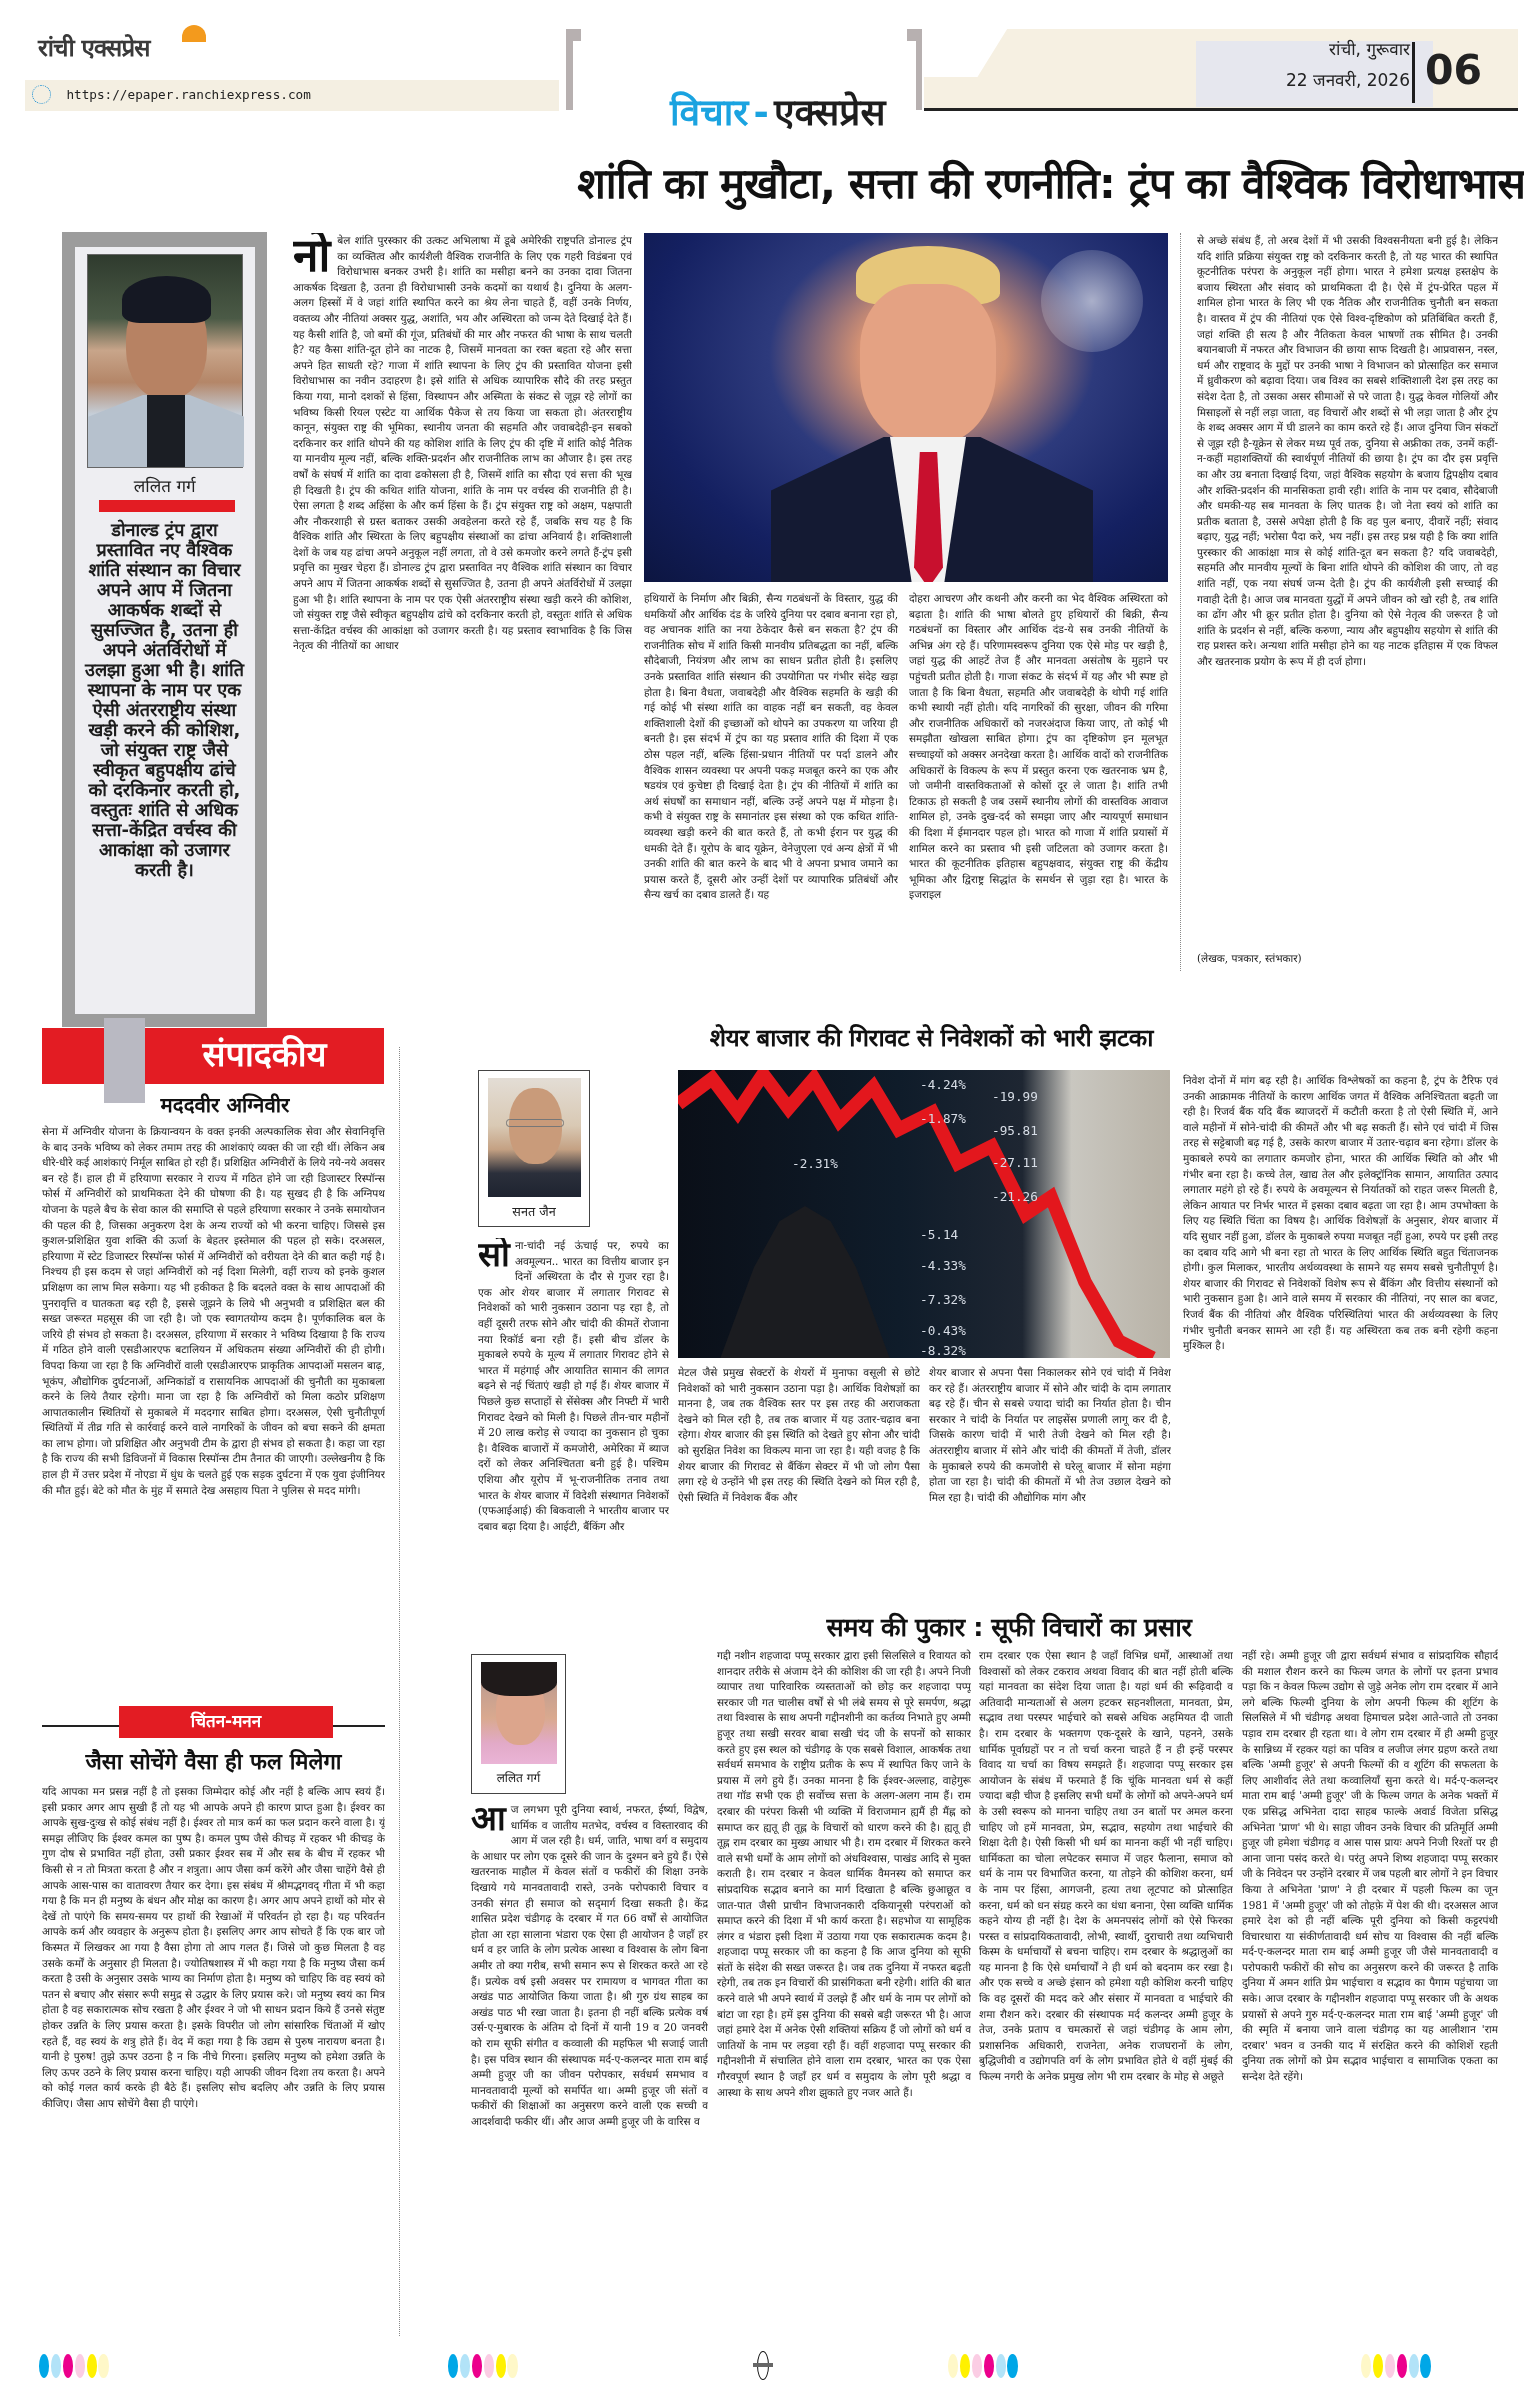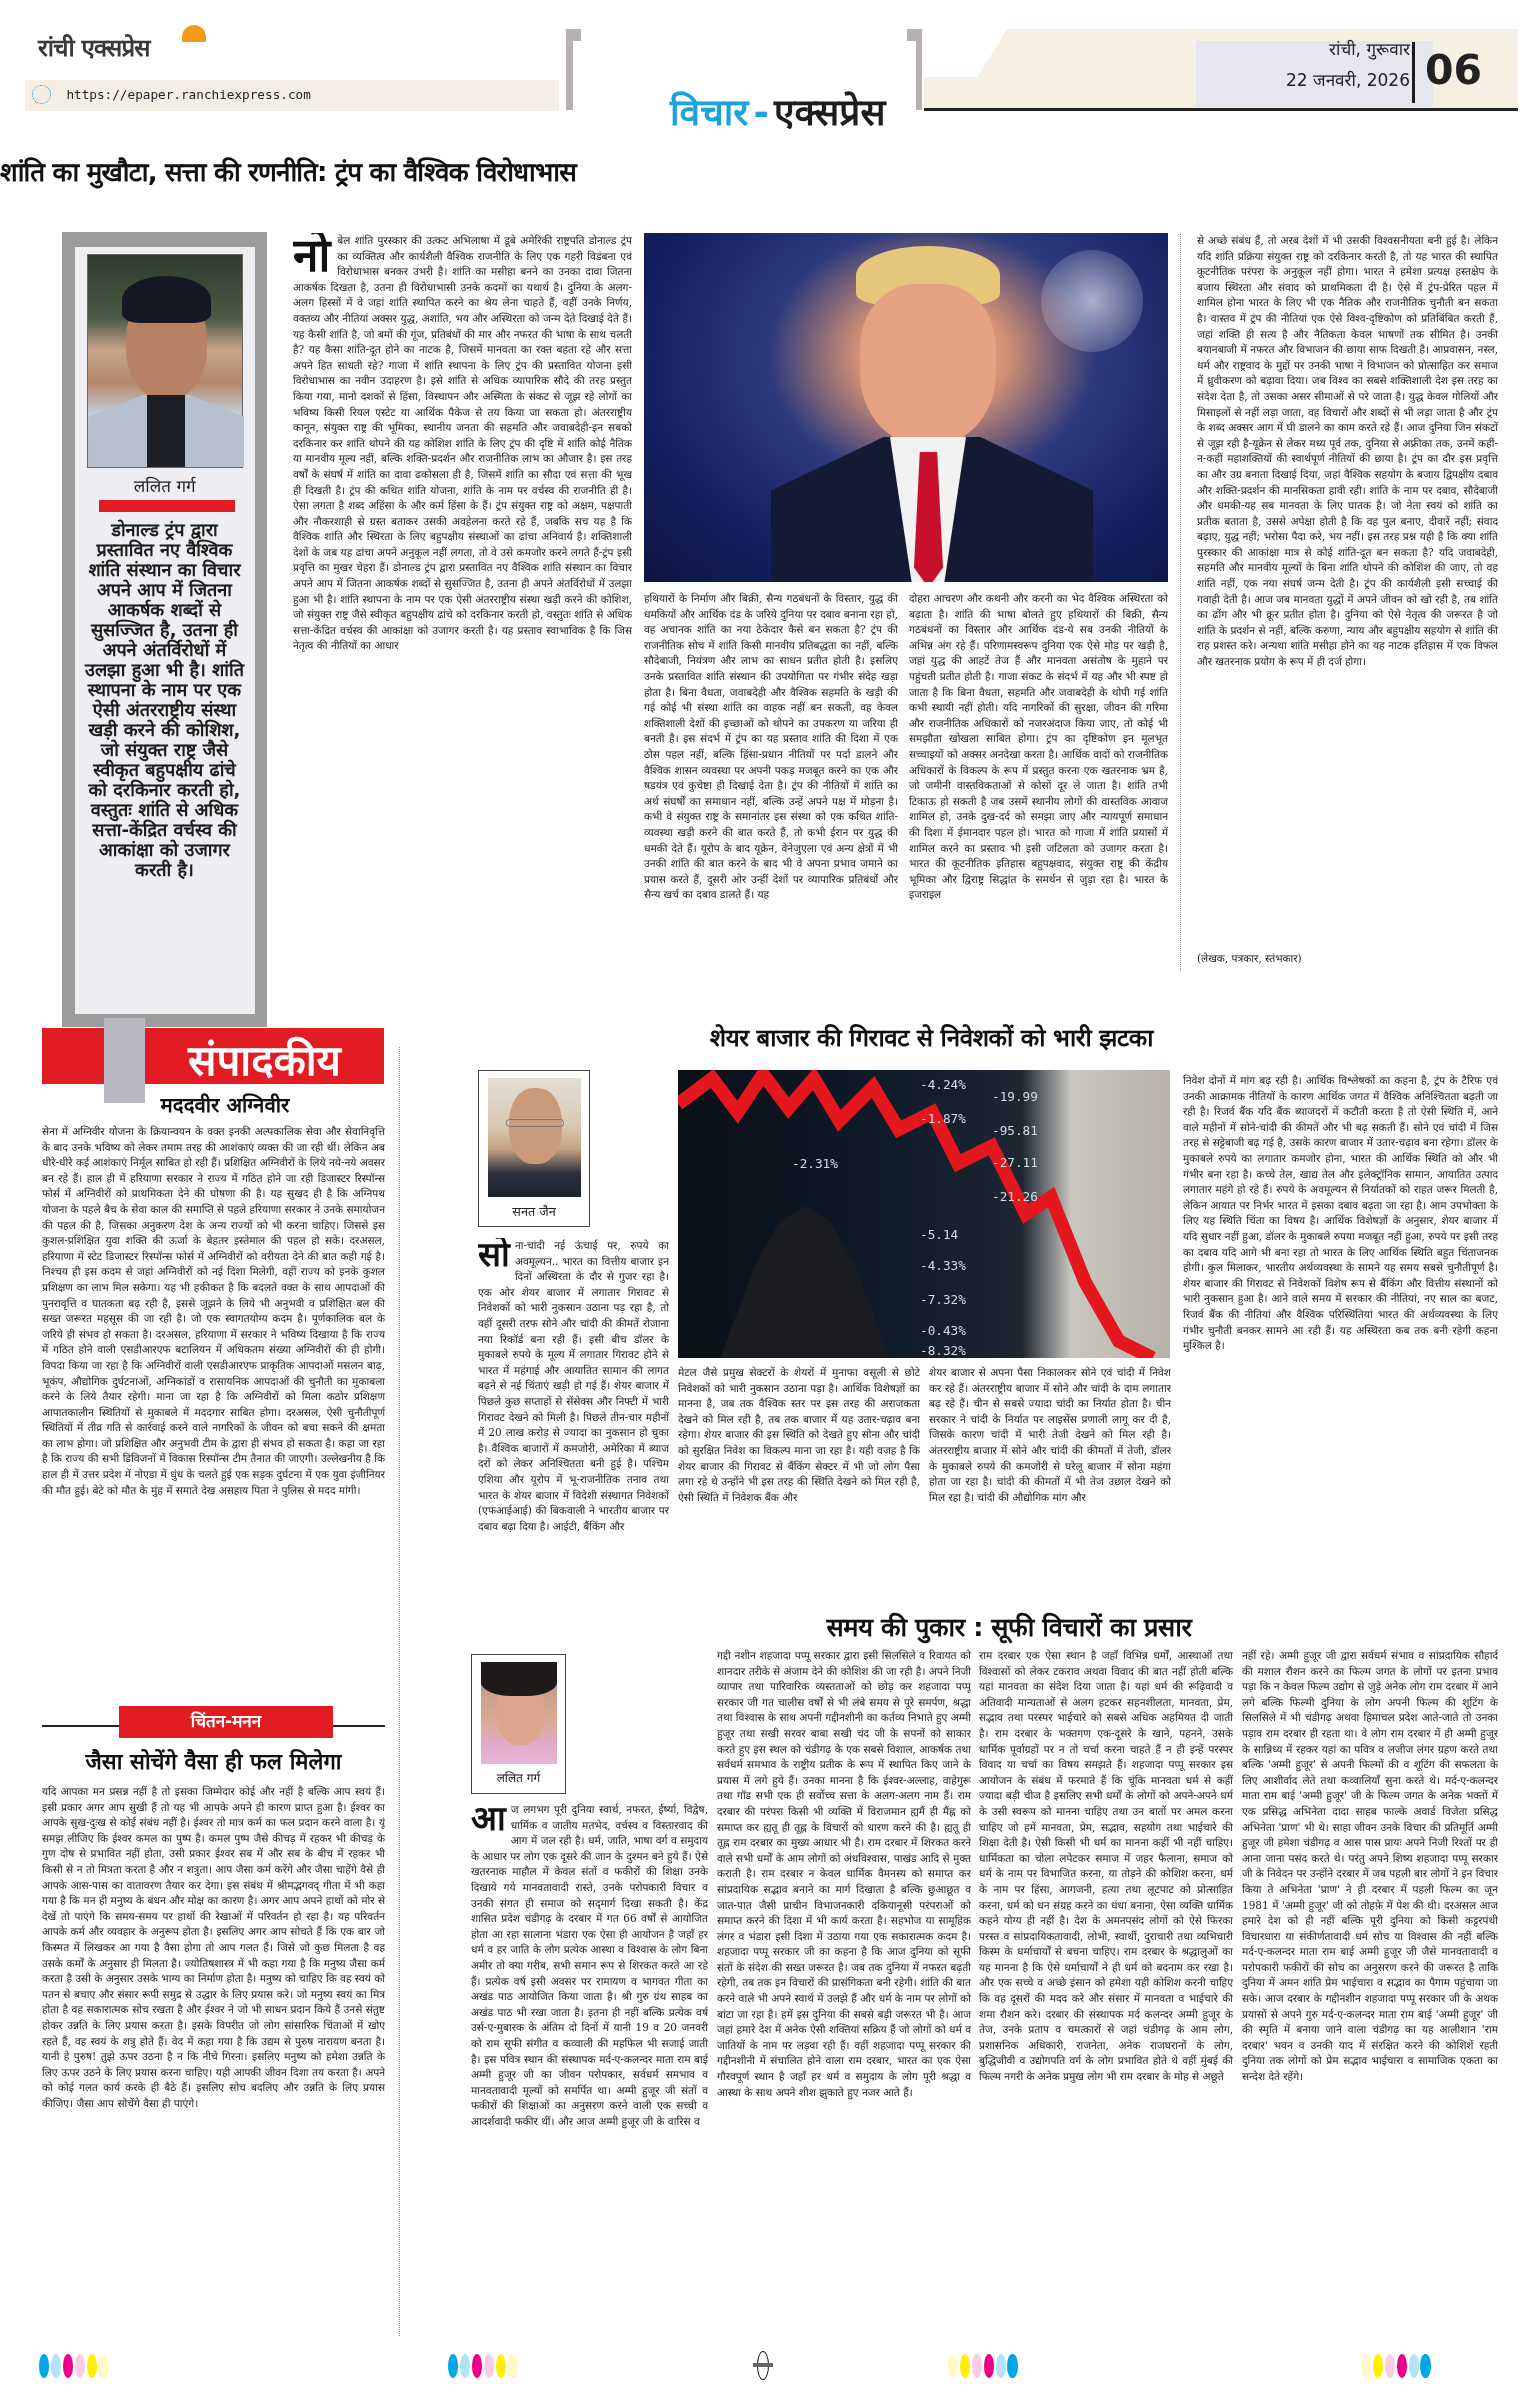--- a/index.html
+++ b/index.html
@@ -25,21 +25,21 @@
   .section-title .exp { color: #1d1d1d; }
   .date-box { position: absolute; left: 924px; top: 29px; width: 594px; height: 80px; background: #f6f0e2; clip-path: polygon(14% 0, 100% 0, 100% 100%, 0 100%, 0 60%, 9% 60%); }
   .date-inner { position: absolute; left: 1196px; top: 41px; width: 237px; height: 66px; background: #e6e7ee; }
   .date-line1 { position: absolute; right: 115px; top: 37px; font-size: 17px; color: #222; }
   .date-line2 { position: absolute; right: 115px; top: 68px; font-size: 17px; color: #222; }
   .date-sep { position: absolute; left: 1412px; top: 42px; width: 2.5px; height: 61px; background: #1d1d1d; }
   .page-num { position: absolute; left: 1425px; top: 46px; font-size: 41px; font-weight: bold; color: #222; }
   .mast-rule { position: absolute; left: 924px; top: 108px; width: 594px; height: 2.5px; background: #222; }
 
   
-  .lead-headline { position: absolute; left: 0; top: 153px; width: 1525px; text-align: left; font-weight: bold; font-size: 26px; color: #111; letter-spacing: -0.8px; }
+  .lead-headline { position: absolute; left: 0; top: 153px; width: 1525px; text-align: right; font-weight: bold; font-size: 42px; color: #111; letter-spacing: -0.8px; }
 
   .author-card { position: absolute; left: 62px; top: 232px; width: 205px; height: 795px; background: #9c9c9c; }
   .author-card-inner { position: absolute; left: 12.7px; top: 15.3px; width: 180px; height: 767px; background: #eeeef2; }
   .author-photo { position: absolute; left: 12.7px; top: 6.8px; width: 156px; height: 214px; border: 0.8px solid #666; background: linear-gradient(180deg, #2f3b2e 0%, #4b5a46 30%, #c8a58a 45%, #b48668 60%, #c5ced8 75%, #acb6c2 100%); }
   .author-photo .face { position: absolute; left: 38px; top: 34px; width: 81px; height: 110px; border-radius: 45% 45% 45% 45%; background: #b78263; }
   .author-photo .hair { position: absolute; left: 34px; top: 21px; width: 89px; height: 47px; border-radius: 50% 50% 20% 20%; background: #151823; }
   .author-photo .jacket { position: absolute; left: 0; bottom: 0; width: 156px; height: 72px; background: #b6c1cd; clip-path: polygon(0 30%, 35% 0, 65% 0, 100% 30%, 100% 100%, 0 100%); }
   .author-photo .shirt { position: absolute; left: 59px; bottom: 0; width: 38px; height: 72px; background: #1b1e24; }
   .author-name { position: absolute; left: 0; top: 227px; width: 180px; text-align: center; font-size: 17px; color: #222; }
   .author-bar { position: absolute; left: 24px; top: 253px; width: 136px; height: 12px; background: #e31c23; }
@@ -60,21 +60,21 @@
   .col2 { position: absolute; left: 644px; top: 591px; width: 254px; height: 420px; }
   .col3 { position: absolute; left: 909px; top: 591px; width: 259px; height: 420px; }
   .col4 { position: absolute; left: 1197px; top: 233px; width: 301px; height: 708px; }
   .byline-note { position: absolute; left: 1197px; top: 951px; font-family: "DejaVu Serif", serif; font-size: 10.5px; color: #222; }
 
   .vrule { position: absolute; width: 0; border-left: 1.7px dotted #888; }
 
   
   .ed-banner-grey { position: absolute; left: 104px; top: 1018px; width: 41px; height: 85px; background: #b9b9c2; }
   .ed-banner { position: absolute; left: 42px; top: 1028px; width: 342px; height: 56px; background: #e31c23; }
-  .ed-label { position: absolute; left: 145px; top: 1030px; width: 239px; text-align: center; font-size: 42px; font-weight: bold; color: #fff; }
+  .ed-label { position: absolute; left: 145px; top: 1030px; width: 239px; text-align: center; font-size: 34px; font-weight: bold; color: #fff; }
   .ed-title { position: absolute; left: 54px; top: 1090px; width: 342px; text-align: center; font-size: 20.4px; font-weight: bold; color: #111; }
   .ed-body { position: absolute; left: 42px; top: 1124px; width: 343px; height: 568px; }
 
   
   .cm-rule { position: absolute; left: 42px; top: 1725px; width: 343px; height: 1.7px; background: #222; }
   .cm-label-box { position: absolute; left: 119px; top: 1706px; width: 214px; height: 32px; background: #e31c23; }
   .cm-label { position: absolute; left: 119px; top: 1709px; width: 214px; text-align: center; font-size: 17px; font-weight: bold; color: #fff; }
   .cm-title { position: absolute; left: 42px; top: 1745px; width: 343px; text-align: center; font-size: 22px; font-weight: bold; color: #111; }
   .cm-body { position: absolute; left: 42px; top: 1784px; width: 343px; height: 551px; }
 

